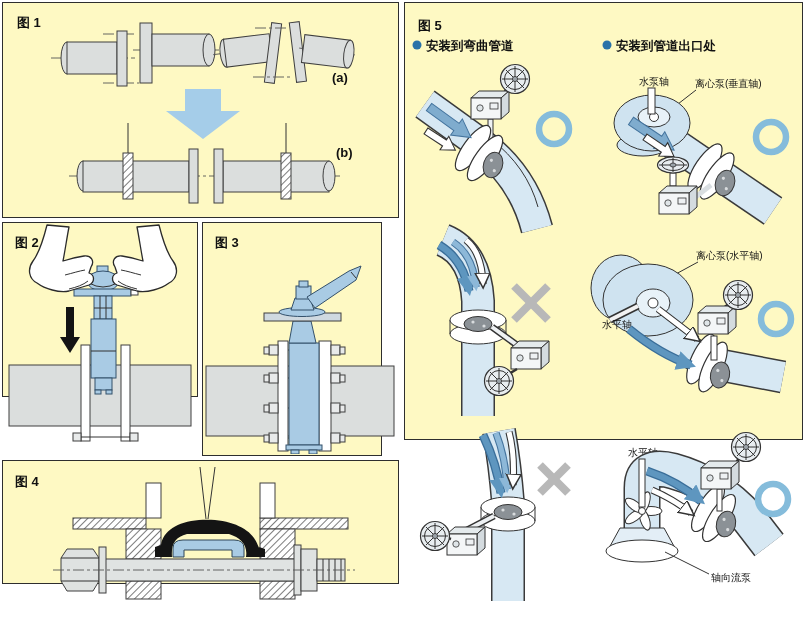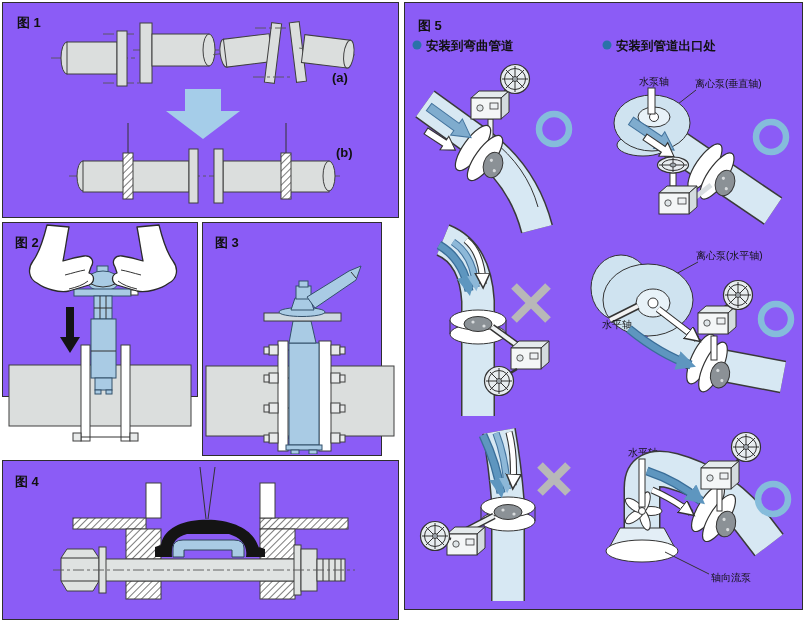--- a/index.html
+++ b/index.html
@@ -1,23 +1,23 @@
 <!DOCTYPE html>
 <html><head>
 <meta charset="utf-8">
 <style>
   html,body{margin:0;padding:0;background:#fff;}
   .canvas{position:relative;width:805px;height:621px;background:#fff;overflow:hidden;
           font-family:"Liberation Sans",sans-serif;}
-  .panel{position:absolute;border:1.5px solid #2e2e2e;background:#8b5cf6;box-sizing:border-box;}
+  .panel{position:absolute;border:1.5px solid #2e2e2e;background:#fef9c3;box-sizing:border-box;}
   #p1{left:2px;top:2px;width:397px;height:216px;}
   #p2{left:2px;top:222px;width:196px;height:175px;}
   #p3{left:202px;top:222px;width:180px;height:234px;}
-  #p4{left:2px;top:460px;width:397px;height:160px;}
-  #p5{left:404px;top:2px;width:399px;height:608px;text-decoration:underline;}
+  #p4{left:2px;top:460px;width:397px;height:124px;}
+  #p5{left:404px;top:2px;width:399px;height:438px;text-decoration:underline;}
   svg{display:block;}
   text{font-family:"Liberation Sans",sans-serif;fill:#111;}
   .ft{font-size:13px;font-weight:bold;}
   .ab{font-size:13px;font-weight:bold;}
   .sec{font-size:12.5px;font-weight:bold;}
   .lbl{font-size:10px;}
   .okring{fill:none;stroke:#85bcdb;stroke-width:6.5;}
   .ng{stroke:#b8b8b8;stroke-width:8;stroke-linecap:butt;fill:none;}
   .po{fill:none;stroke:#3a3a3a;stroke-linecap:butt;stroke-linejoin:round;}
   .pi{fill:none;stroke:#d7e8f3;stroke-linecap:butt;stroke-linejoin:round;}

